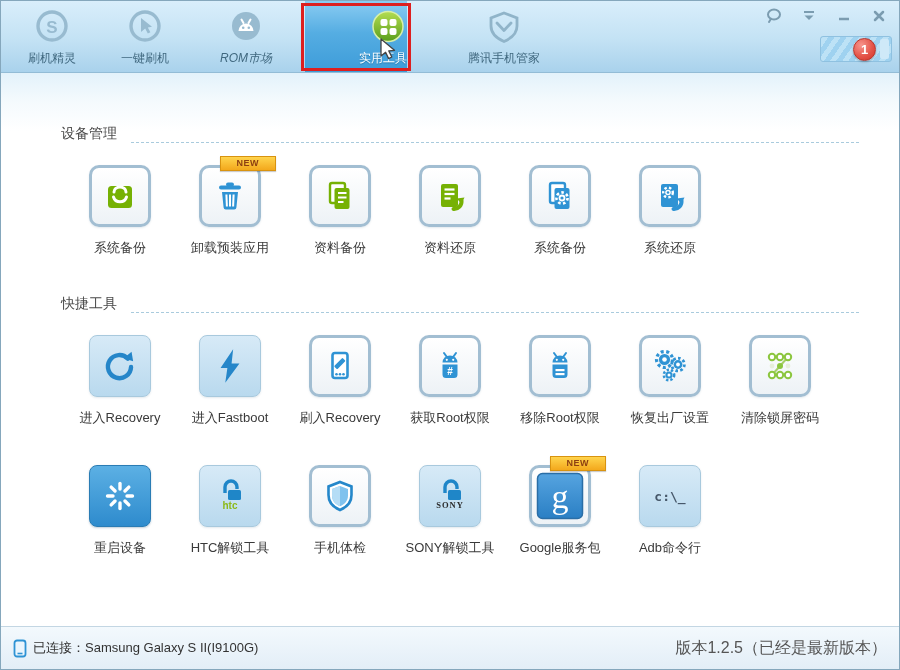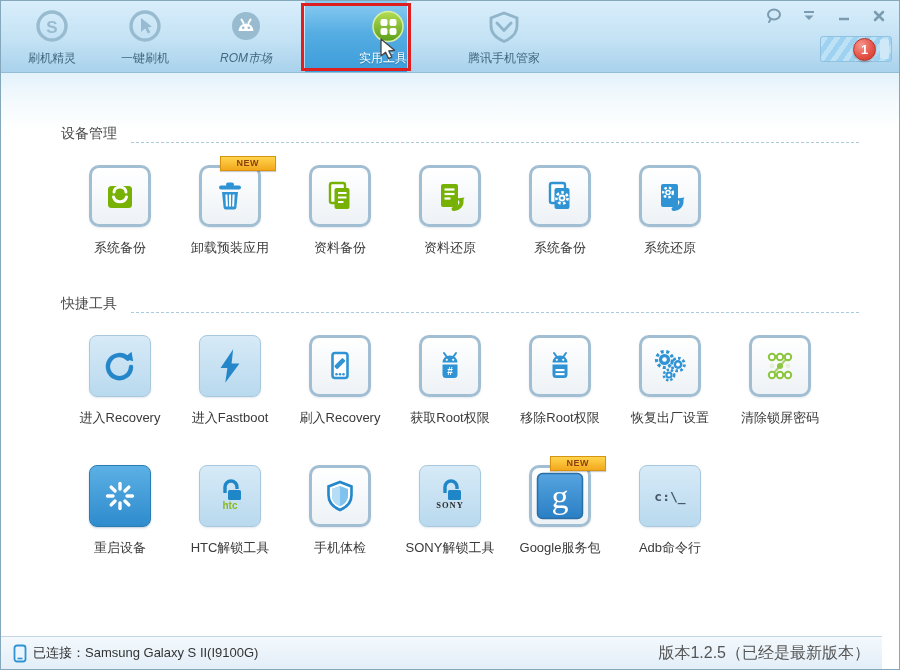--- a/index.html
+++ b/index.html
@@ -43,21 +43,21 @@
   .cell { width:110px; display:flex; flex-direction:column; align-items:center; }
   .btn-wrap { position:relative; }
   .btn { width:62px; height:62px; display:flex; align-items:center; justify-content:center; cursor:pointer; }
   .btn.bordered { border:3px solid #a2bed2; border-radius:10px; background:linear-gradient(180deg,#ffffff,#edf2f6); box-shadow:0 1px 2px rgba(70,110,140,.15); }
   .btn.filled { border:1px solid #a8c9dd; border-radius:8px; background:linear-gradient(180deg,#d7eaf7,#b9d9ee); box-shadow:0 1px 2px rgba(70,110,140,.15); }
   .btn.solid { border:1px solid #2a7cb4; border-radius:8px; background:linear-gradient(180deg,#5cb0e4,#2e8bcd); box-shadow:0 1px 2px rgba(40,90,130,.3); }
   .cell-label { margin-top:12px; font-size:13px; color:#3a3a3a; white-space:nowrap; }
   .new-badge { position:absolute; top:-9px; right:-15px; background:linear-gradient(180deg,#ffd44d,#f3a81c); border:1px solid #d89310; border-radius:0; color:#8d3f12; font-size:9px; font-weight:bold; padding:1px 16px 2px; letter-spacing:.5px; box-shadow:0 1px 1px rgba(0,0,0,.2); }
 
   
-  .footer { position:absolute; left:0; right:17px; bottom:0; height:33px; background:linear-gradient(180deg,#f3f9fd,#e3eef7); border-top:1px solid #c3d6e3; display:flex; align-items:center; padding:0 12px; }
+  .footer { position:absolute; left:0; right:0; bottom:0; height:43px; background:linear-gradient(180deg,#f3f9fd,#e3eef7); border-top:1px solid #c3d6e3; display:flex; align-items:center; padding:0 12px; }
   .conn { display:flex; align-items:center; gap:6px; font-size:13px; color:#333; }
   .version { margin-left:auto; font-size:16px; color:#555; }
 </style>
 </head>
 <body>
 
 <div class="window">
 
   <div class="header">
 

